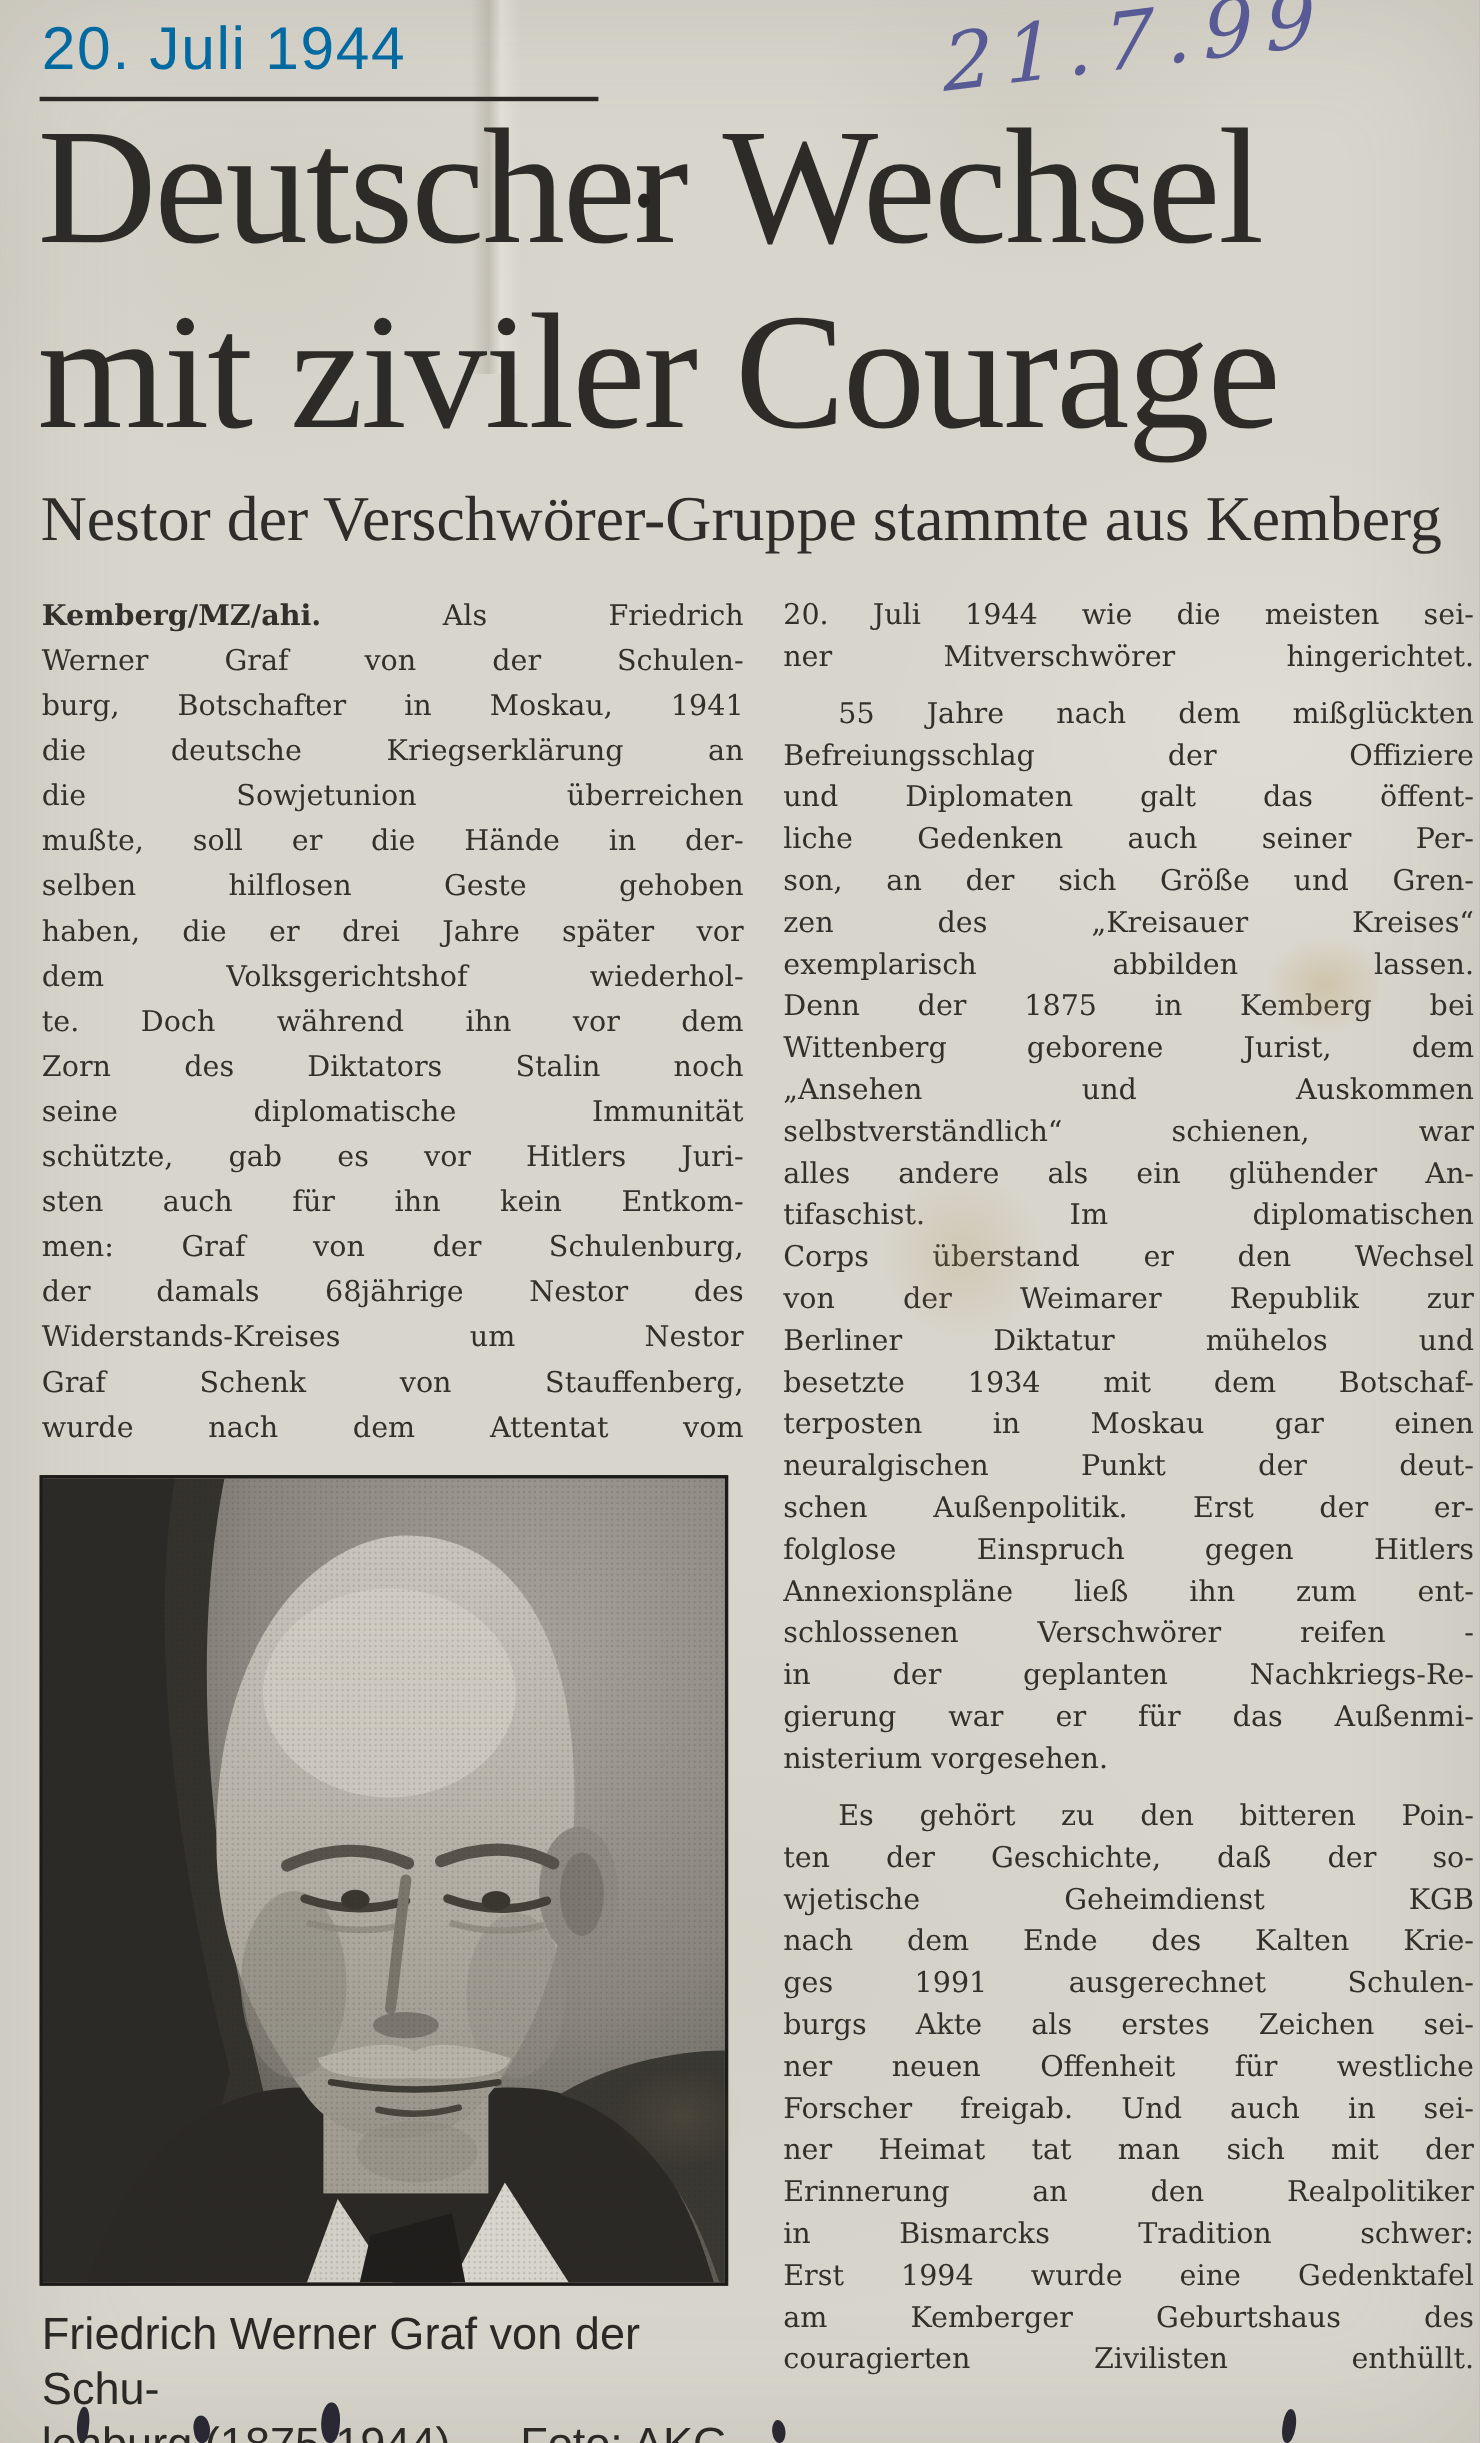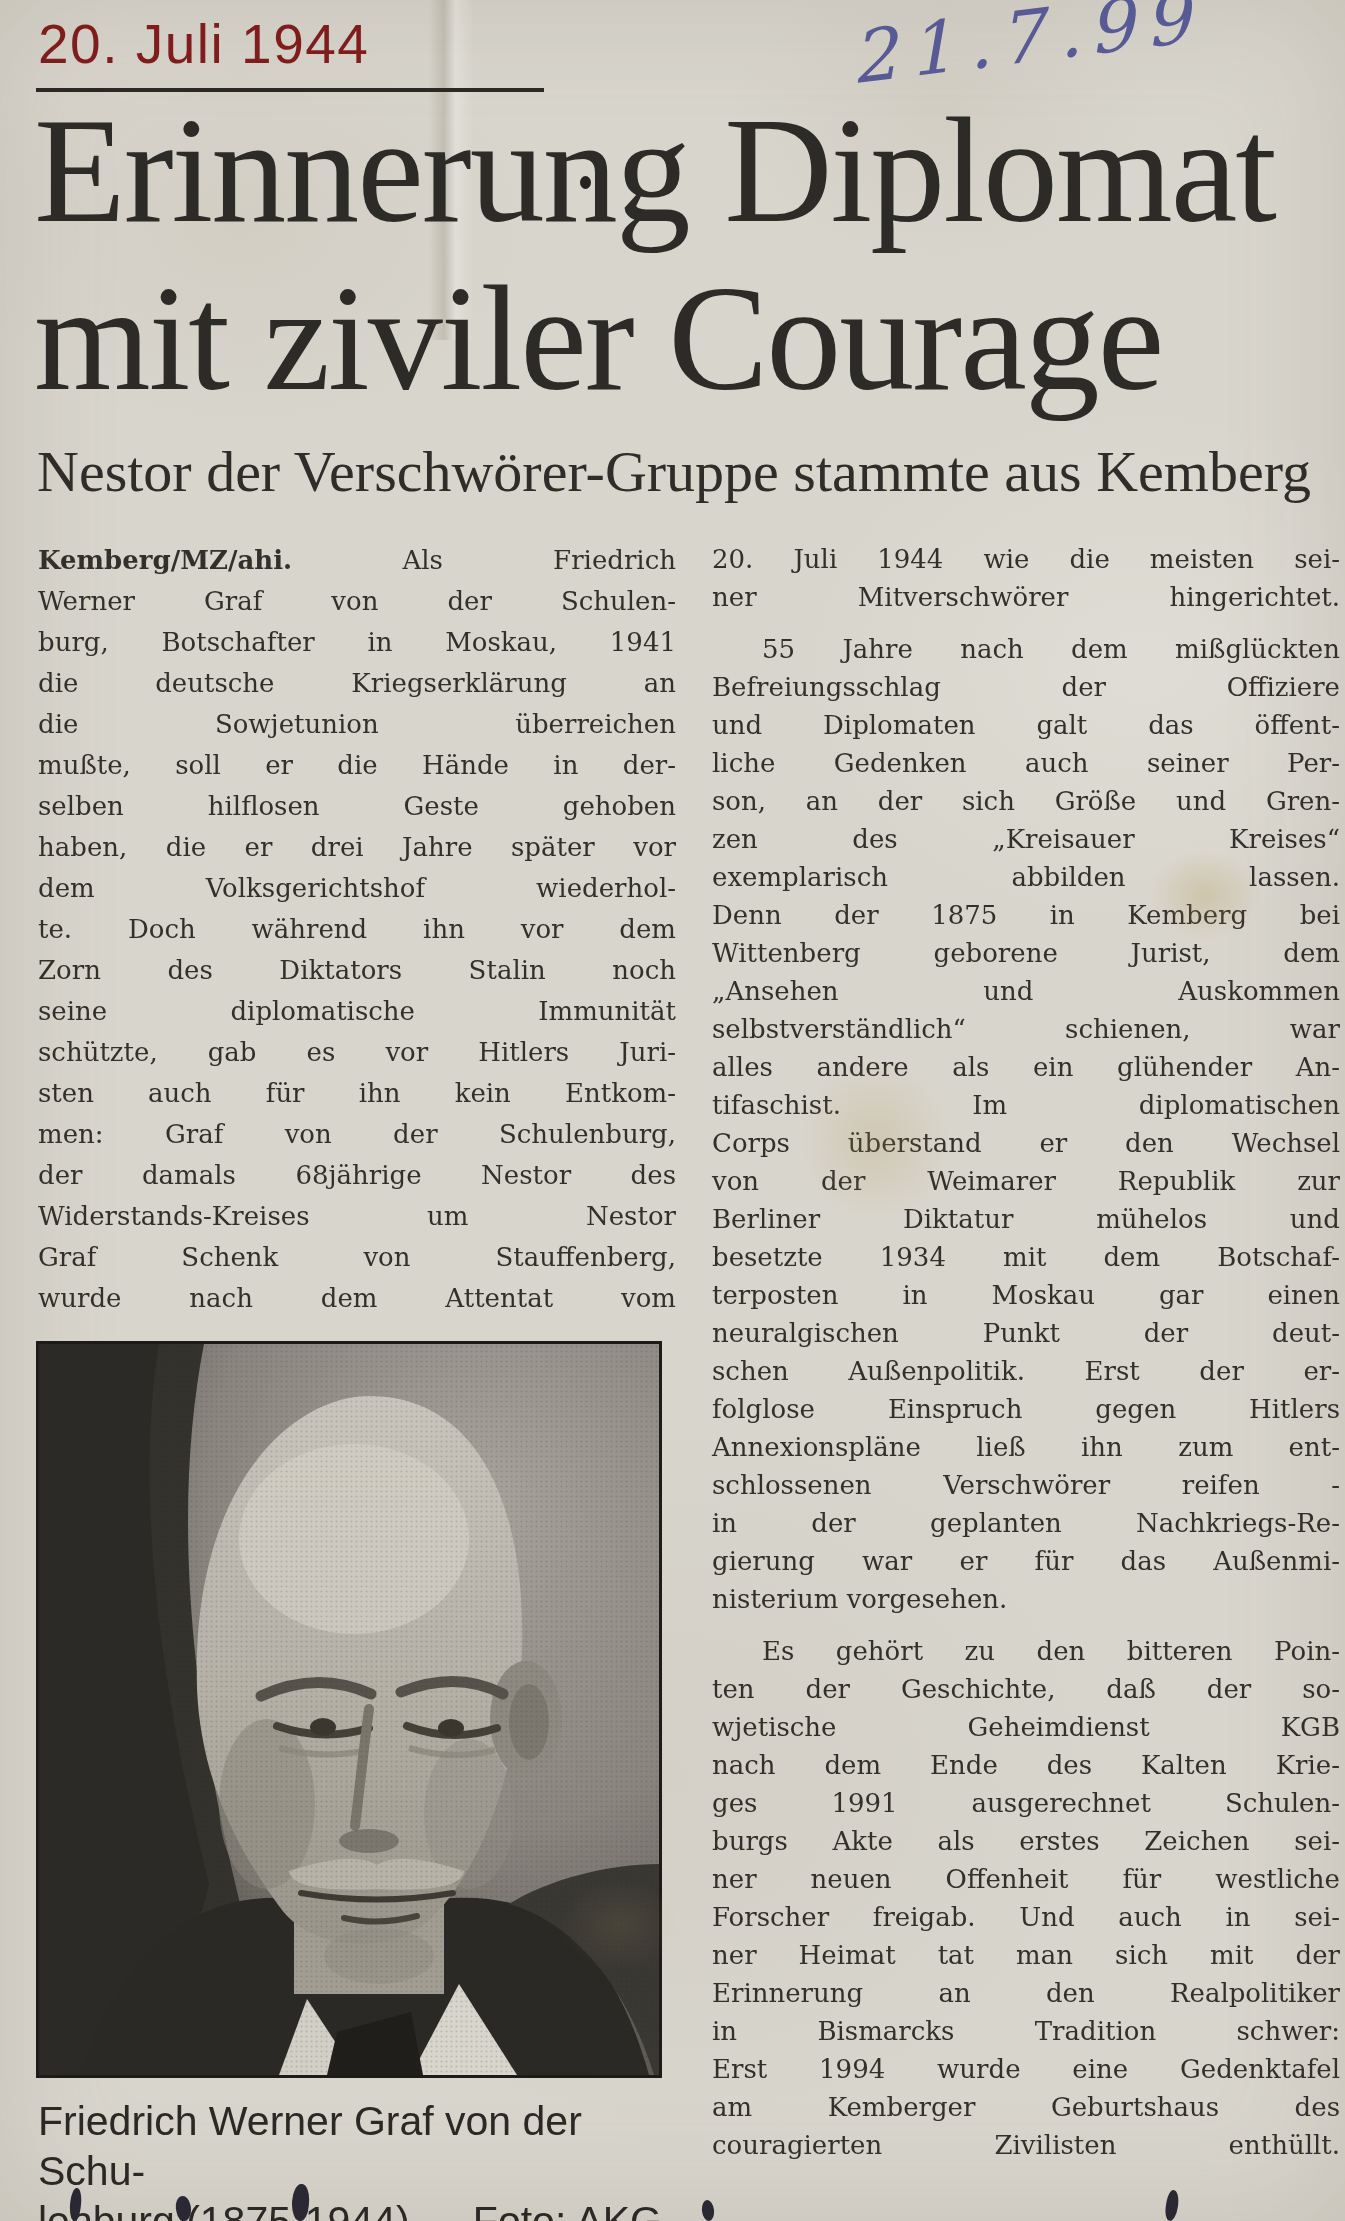--- a/index.html
+++ b/index.html
@@ -22,21 +22,21 @@
     box-shadow:inset 0 0 120px rgba(110,104,90,0.18);
   }
   #crease{
     position:absolute;left:428px;top:0;width:46px;height:340px;pointer-events:none;
     background:linear-gradient(90deg, transparent, rgba(120,113,98,0.22) 35%, rgba(255,255,250,0.25) 60%, transparent);
   }
   
   #kicker{
     position:absolute;left:38px;top:12px;
     font-family:"Liberation Sans",sans-serif;
-    font-size:55px;letter-spacing:1.5px;color:#7f1d1d;
+    font-size:55px;letter-spacing:1.5px;color:#0369a1;
     white-space:nowrap;
   }
   #kicker-rule{
     position:absolute;left:36px;top:88px;width:508px;height:4px;background:#2a2925;
   }
   
   #handwritten{
     position:absolute;left:856px;top:-10px;width:420px;
     font-family:"DejaVu Serif",serif;font-style:italic;
     font-size:72px;letter-spacing:11px;color:#4d5191;
@@ -96,21 +96,21 @@
 <div id="page">
   <div id="texture"></div>
   <div id="crease"></div>
 
   <div id="kicker">20. Juli 1944</div>
   <div id="kicker-rule"></div>
 
   <div id="handwritten">21.7.99</div>
 
   <div id="headline">
-    <div>Erinnerung Diplomat</div>
+    <div>Deutscher Wechsel</div>
     <div>mit ziviler Courage</div>
   </div>
 
   <div id="subheadline">Nestor der Verschwörer-Gruppe stammte aus Kemberg</div>
 
   <div id="col-left" class="col">
       <div class="para">
         <div class="tl"><b>Kemberg/MZ/ahi.</b> Als Friedrich</div>
         <div class="tl">Werner Graf von der Schulen-</div>
         <div class="tl">burg, Botschafter in Moskau, 1941</div>

